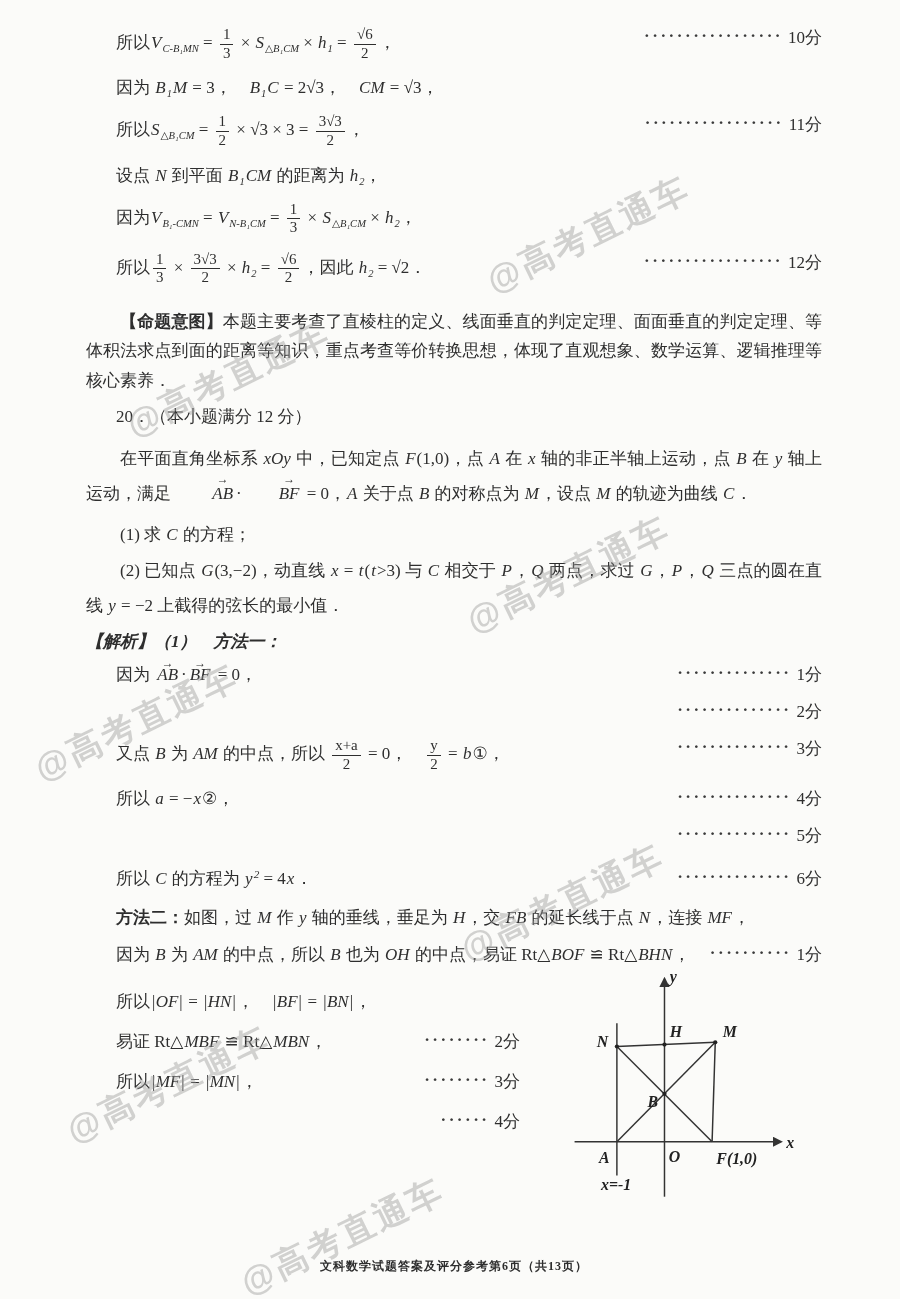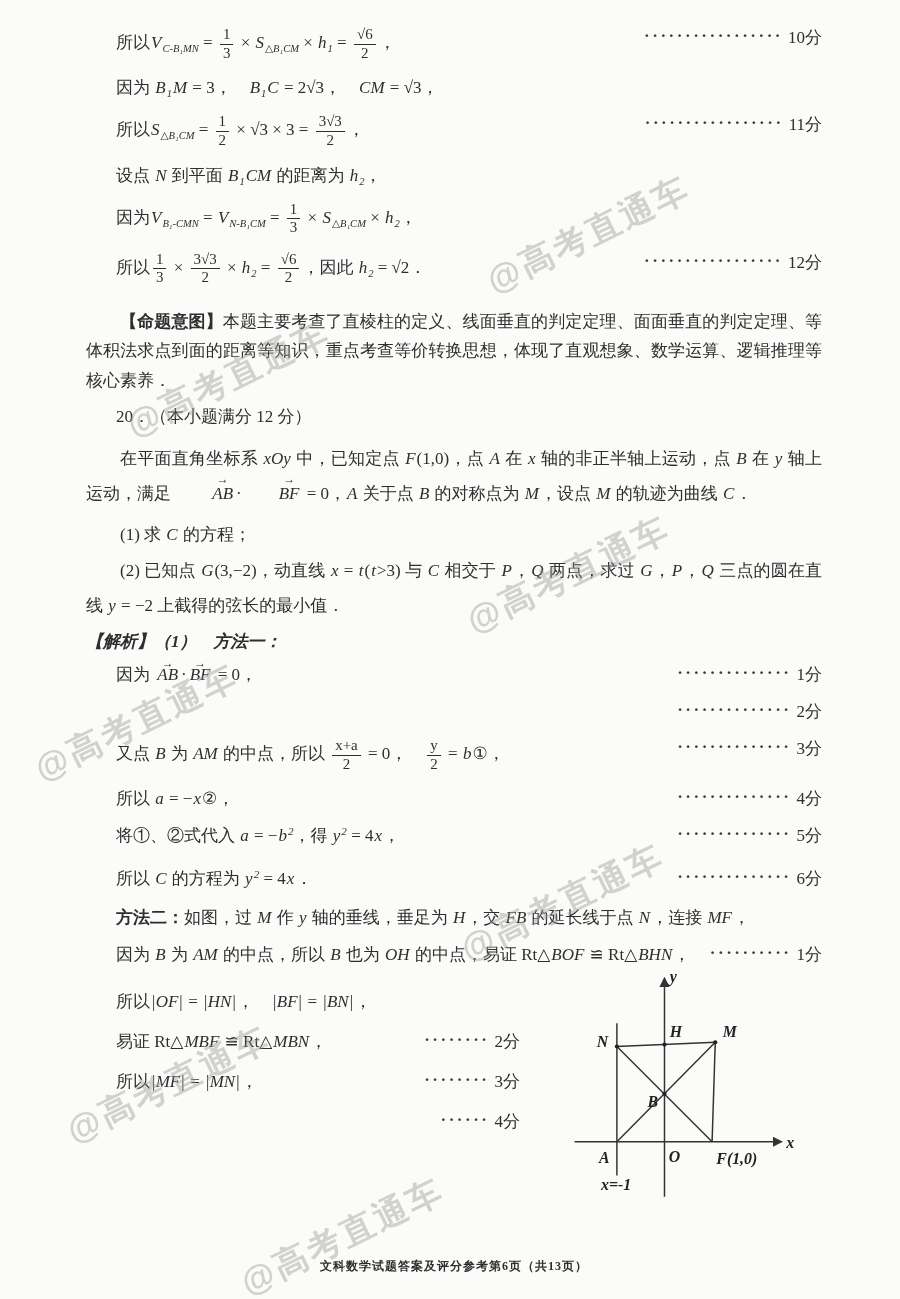--- a/index.html
+++ b/index.html
@@ -169,21 +169,20 @@
         <span class="dots">··············</span>
         <span class="score">3分</span>
       </div>
       <div class="line fl scored">
         <span class="line-content">所以 <i>a</i> = −<i>x</i>②，</span>
         <span class="spacer"></span>
         <span class="dots">··············</span>
         <span class="score">4分</span>
       </div>
       <div class="line fl scored">
-        <span class="line-content">将①、②式代入 <i>a</i> = −<i>b</i><sup>2</sup>，得 <i>y</i><sup>2</sup> = 4<i>x</i>，</span>
         <span class="spacer"></span>
         <span class="dots">··············</span>
         <span class="score">5分</span>
       </div>
       <div class="line fl mt18 scored">
         <span class="line-content">所以 <i>C</i> 的方程为 <i>y</i><sup>2</sup> = 4<i>x</i>．</span>
         <span class="spacer"></span>
         <span class="dots">··············</span>
         <span class="score">6分</span>
       </div>

